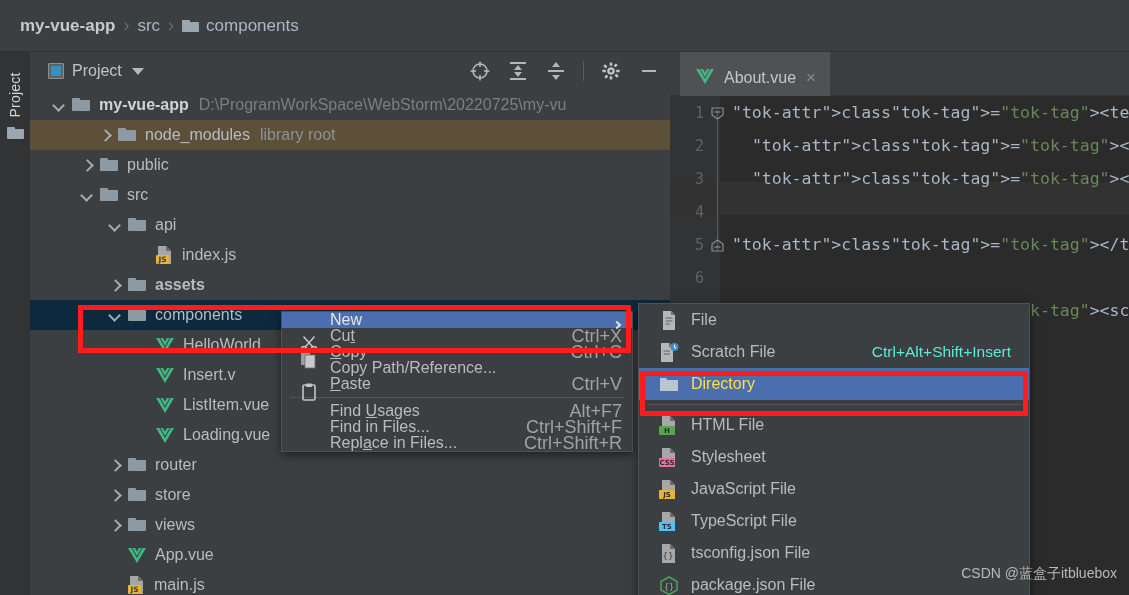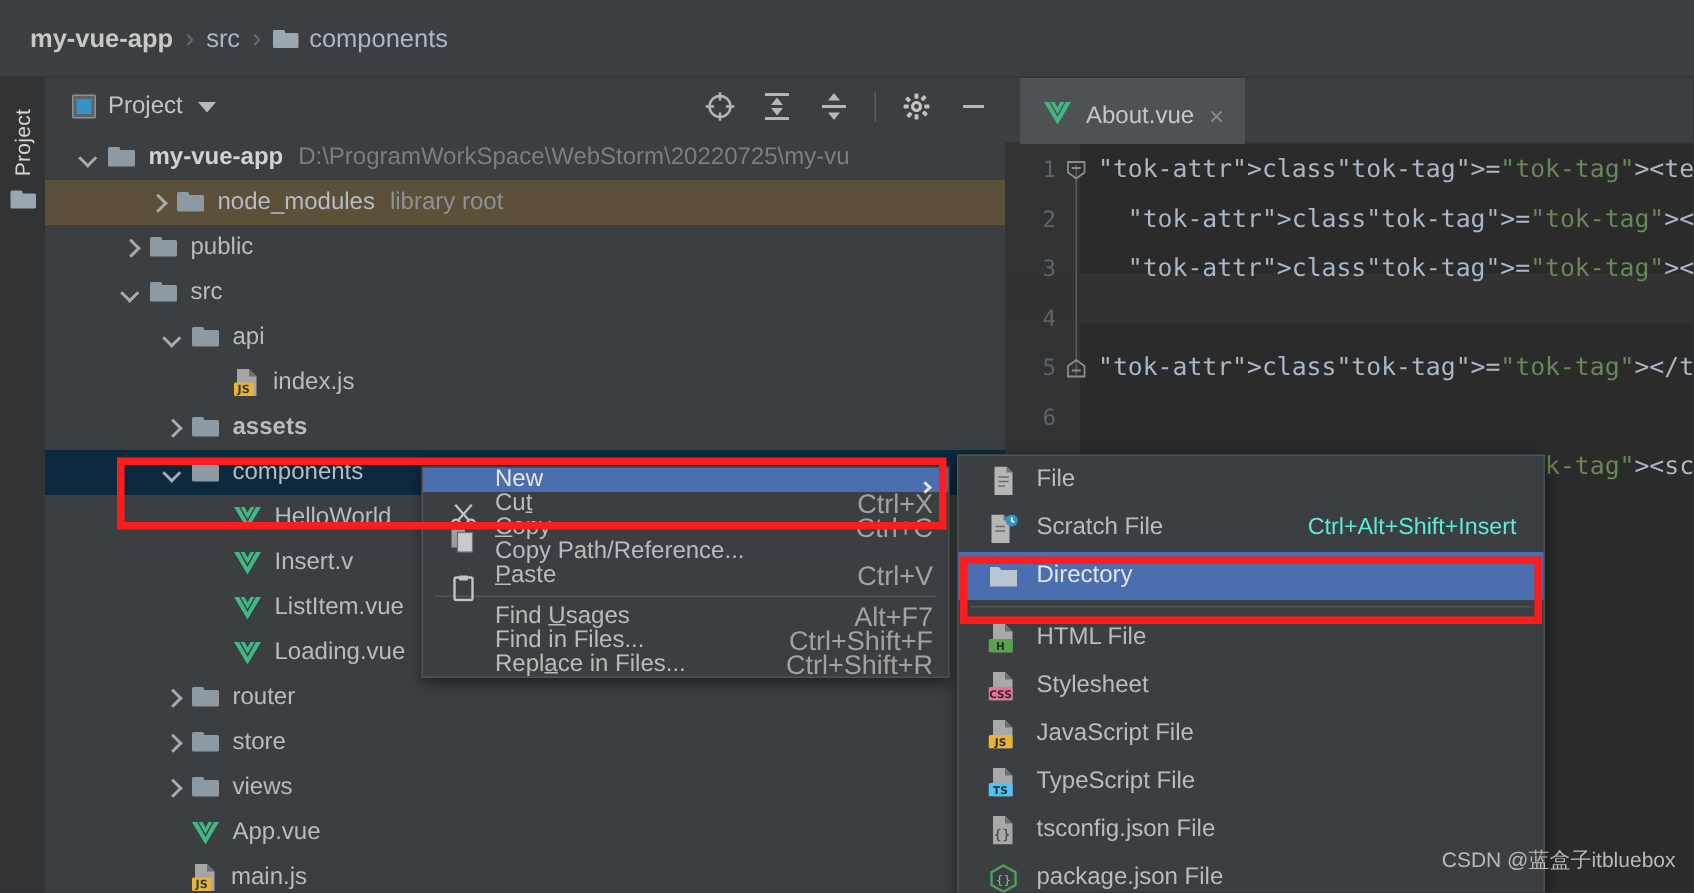--- a/index.html
+++ b/index.html
@@ -223,21 +223,21 @@
     position: absolute; left: 638px; top: 303px; width: 392px;
     background: #3c3f41; border: 1px solid #4e5254;
     box-shadow: 0 3px 9px rgba(0,0,0,.5);
     z-index: 31;
   }
   .sub-item {
     height: 32px; display: flex; align-items: center;
     font-size: 16px; color: #bbbbbb; position: relative;
     padding-left: 52px; padding-right: 12px;
   }
-  .sub-item.sel { background: #4b6eaf; color: #e5e5e5; }
+  .sub-item.sel { background: #4b6eaf; color: #fde047; }
   .sub-item .ico { position: absolute; left: 20px; top: 7px; width: 20px; height: 19px; }
   .sub-key { position: absolute; right: 18px; font-size: 15.5px; color: #5eead4; }
   .sub-sep { height: 1px; background: #525659; margin: 4px 8px; }
 
   
   .red-box {
     position: absolute; border: 5px solid #ff1c1c; z-index: 60; pointer-events: none;
   }
 
   

